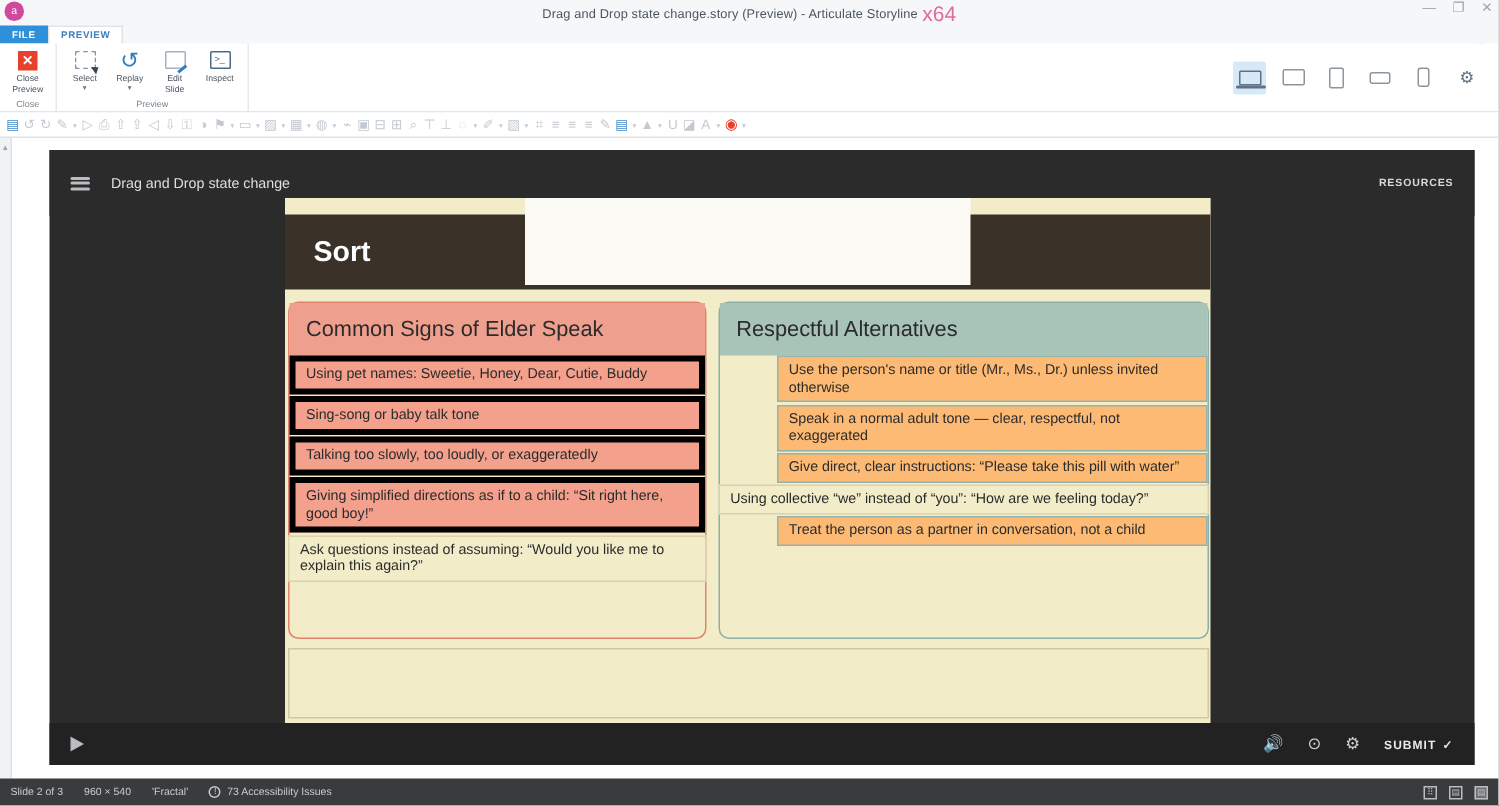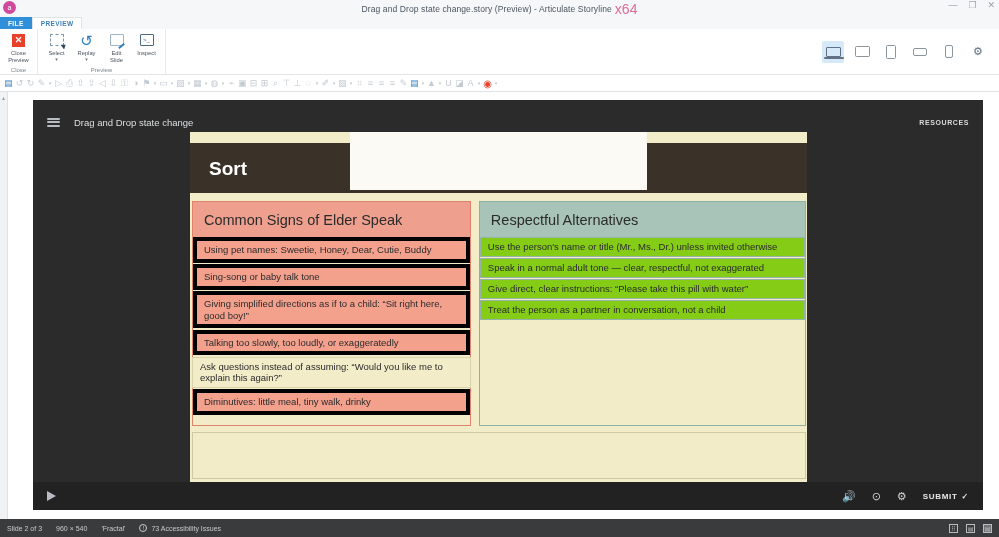--- a/index.html
+++ b/index.html
@@ -112,31 +112,31 @@
   .slide { position: absolute; top: 32px; left: 157px; width: 617px; height: 350px;
            background: #f2ecc9; overflow: hidden; }
 
   .slide-topband { position: absolute; top: 0; left: 0; width: 617px; height: 11px; background: #f2ecc9; }
   .slide-headerband { position: absolute; top: 11px; left: 0; width: 617px; height: 50px; background: #3a3128; }
   .slide-sort { position: absolute; top: 26px; left: 19px; color: #ffffff; font-size: 19px; font-weight: bold; }
   .white-overlay { position: absolute; top: 0; left: 160px; width: 297px; height: 58px;
                    background: #fbfaf5; }
 
   .cols { position: absolute; top: 69px; left: 2px; width: 614px; height: 225px; display: flex; gap: 8px; }
-  .col { position: relative; }
+  .col { position: relative; border-radius: 7px; }
   .col-left { width: 300px; border: 1px solid #e0836c; background: #f2ecc9; }
   .col-right { width: 352px; border: 1px solid #8fb0a6; background: #f2ecc9; }
   .col-head { height: 35px; display: flex; align-items: center; padding-left: 11px; font-size: 14.5px; color: #2b2b2b; }
   .col-head.left { background: #ef9f8d; }
   .col-head.right { background: #a8c4b9; }
   .items { padding: 0; }
   .item { font-size: 9.5px; line-height: 11.5px; color: #2b2b2b; padding: 3px 6px 3px 7px;
           margin-bottom: 1.5px; }
   .item.pink { background: #f3a08d; border: 4px solid #000000; }
-  .item.green { background: #84cc16; border: 1px solid #95b3a8; }
+  .item.green { background: #fdba74; border: 1px solid #95b3a8; margin-left: 38px; }
   .item.cream { background: #f2ecc9; border: 1px solid #d8d2ad; margin-left: -1px; margin-right: -1px; }
 
   .bottomstrip { position: absolute; top: 300px; left: 2px; width: 614px; height: 47px;
                  background: #f2ecc9; border: 1px solid #cfc8a2; }
 
   .player-footer { position: absolute; bottom: 0; left: 0; width: 950px; height: 28px;
                    background: #222222; display: flex; align-items: center; padding: 0 14px; }
   .playbtn { width: 0; height: 0; border-left: 9px solid #b9bcc0;
              border-top: 5.5px solid transparent; border-bottom: 5.5px solid transparent; }
   .footer-right { margin-left: auto; display: flex; align-items: center; gap: 16px; }
@@ -327,32 +327,32 @@
         <div class="slide-headerband"></div>
         <div class="slide-sort">Sort</div>
         <div class="white-overlay"></div>
 
         <div class="cols">
           <div class="col col-left">
             <div class="col-head left">Common Signs of Elder Speak</div>
             <div class="items" id="col0">
                 <div class="item pink">Using pet names: Sweetie, Honey, Dear, Cutie, Buddy</div>
                 <div class="item pink">Sing-song or baby talk tone</div>
+                <div class="item pink">Talking too slowly, too loudly, or exaggeratedly</div>
                 <div class="item pink">Giving simplified directions as if to a child: “Sit right here, good boy!”</div>
-                <div class="item pink">Talking too slowly, too loudly, or exaggeratedly</div>
                 <div class="item cream">Ask questions instead of assuming: “Would you like me to explain this again?”</div>
-                <div class="item pink">Diminutives: little meal, tiny walk, drinky</div>
               </div>
           </div>
           <div class="col col-right">
             <div class="col-head right">Respectful Alternatives</div>
             <div class="items" id="col1">
                 <div class="item green">Use the person's name or title (Mr., Ms., Dr.) unless invited otherwise</div>
                 <div class="item green">Speak in a normal adult tone — clear, respectful, not exaggerated</div>
                 <div class="item green">Give direct, clear instructions: “Please take this pill with water”</div>
+                <div class="item cream">Using collective “we” instead of “you”: “How are we feeling today?”</div>
                 <div class="item green">Treat the person as a partner in conversation, not a child</div>
               </div>
           </div>
         </div>
 
         <div class="bottomstrip"></div>
       </div>
 
       <div class="player-footer">
         <div class="playbtn"></div>

